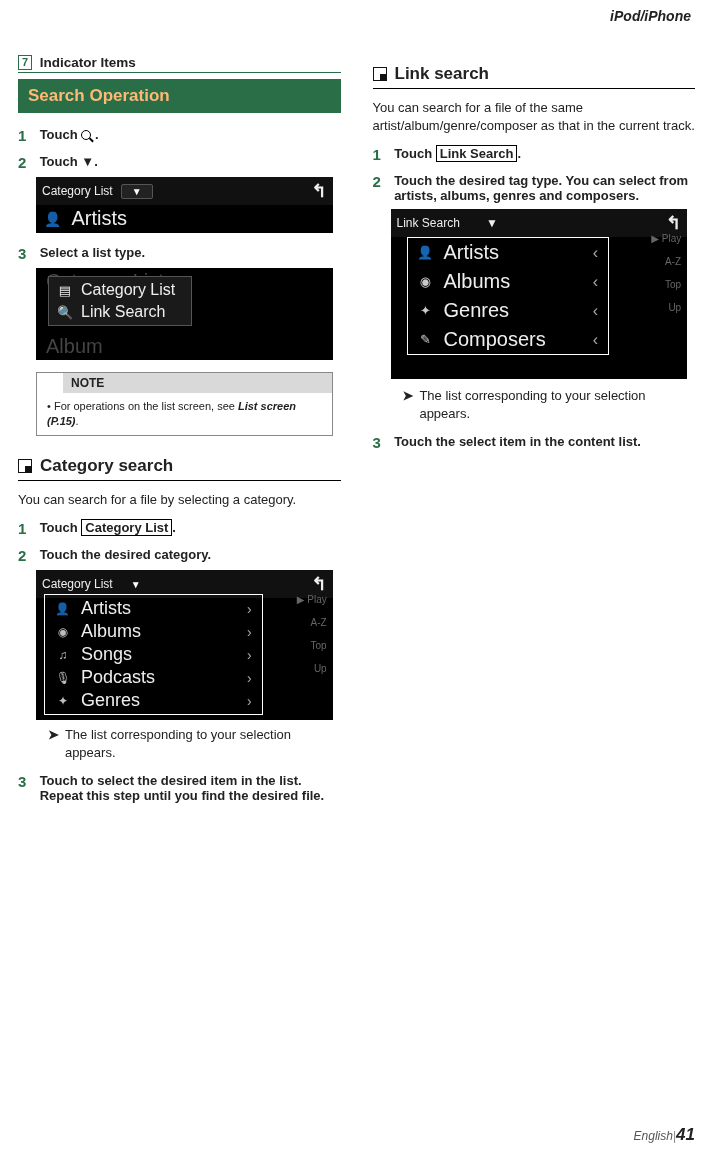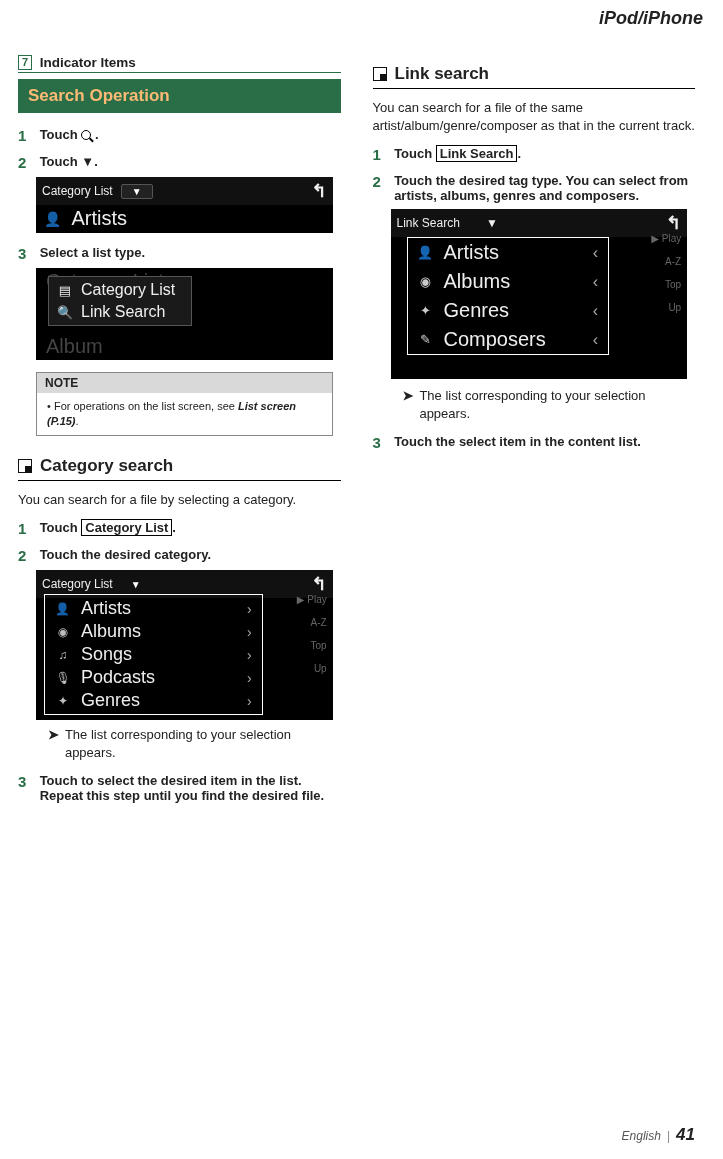--- a/index.html
+++ b/index.html
@@ -9,24 +9,24 @@
     color: #222;
     background: #fff;
     width: 723px;
     height: 1159px;
     position: relative;
     padding: 18px 28px 0 18px;
   }
   .header-title {
     position: absolute;
     top: 8px;
-    right: 20px;
+    right: 32px;
     font-weight: bold;
     font-style: italic;
-    font-size: 18px;
+    font-size: 14px;
   }
   .columns {
     display: flex;
     gap: 32px;
     margin-top: 36px;
   }
   .col { flex: 1; min-width: 0; }
 
   
   .ind-head {
@@ -148,20 +148,21 @@
   .note-box {
     margin: 8px 0 20px 18px;
     border: 1px solid #888;
     width: 92%;
   }
   .note-box .note-head {
     background: #d9d9d9;
     font-weight: bold;
     font-size: 12px;
     padding: 3px 8px;
+    margin-left: 26px;
   }
   .note-box .note-body {
     font-size: 11px;
     padding: 6px 10px;
     line-height: 1.35;
   }
   .note-box .note-body .b { font-weight: bold; font-style: italic; }
 
   
   .subhead {
@@ -255,21 +256,20 @@
   .result-line .arrow { font-weight: bold; }
 
   
   .footer {
     position: absolute;
     bottom: 14px;
     right: 28px;
     font-size: 12px;
     display: flex;
     align-items: baseline;
-    gap: 6px;
   }
   .footer .lang { font-style: italic; color: #555; }
   .footer .sep { color: #888; }
   .footer .pg { font-size: 17px; font-weight: bold; font-style: italic; }
 
   .mag-icon {
     display: inline-block;
     width: 10px; height: 10px;
     border: 1.5px solid #000;
     border-radius: 50%;

